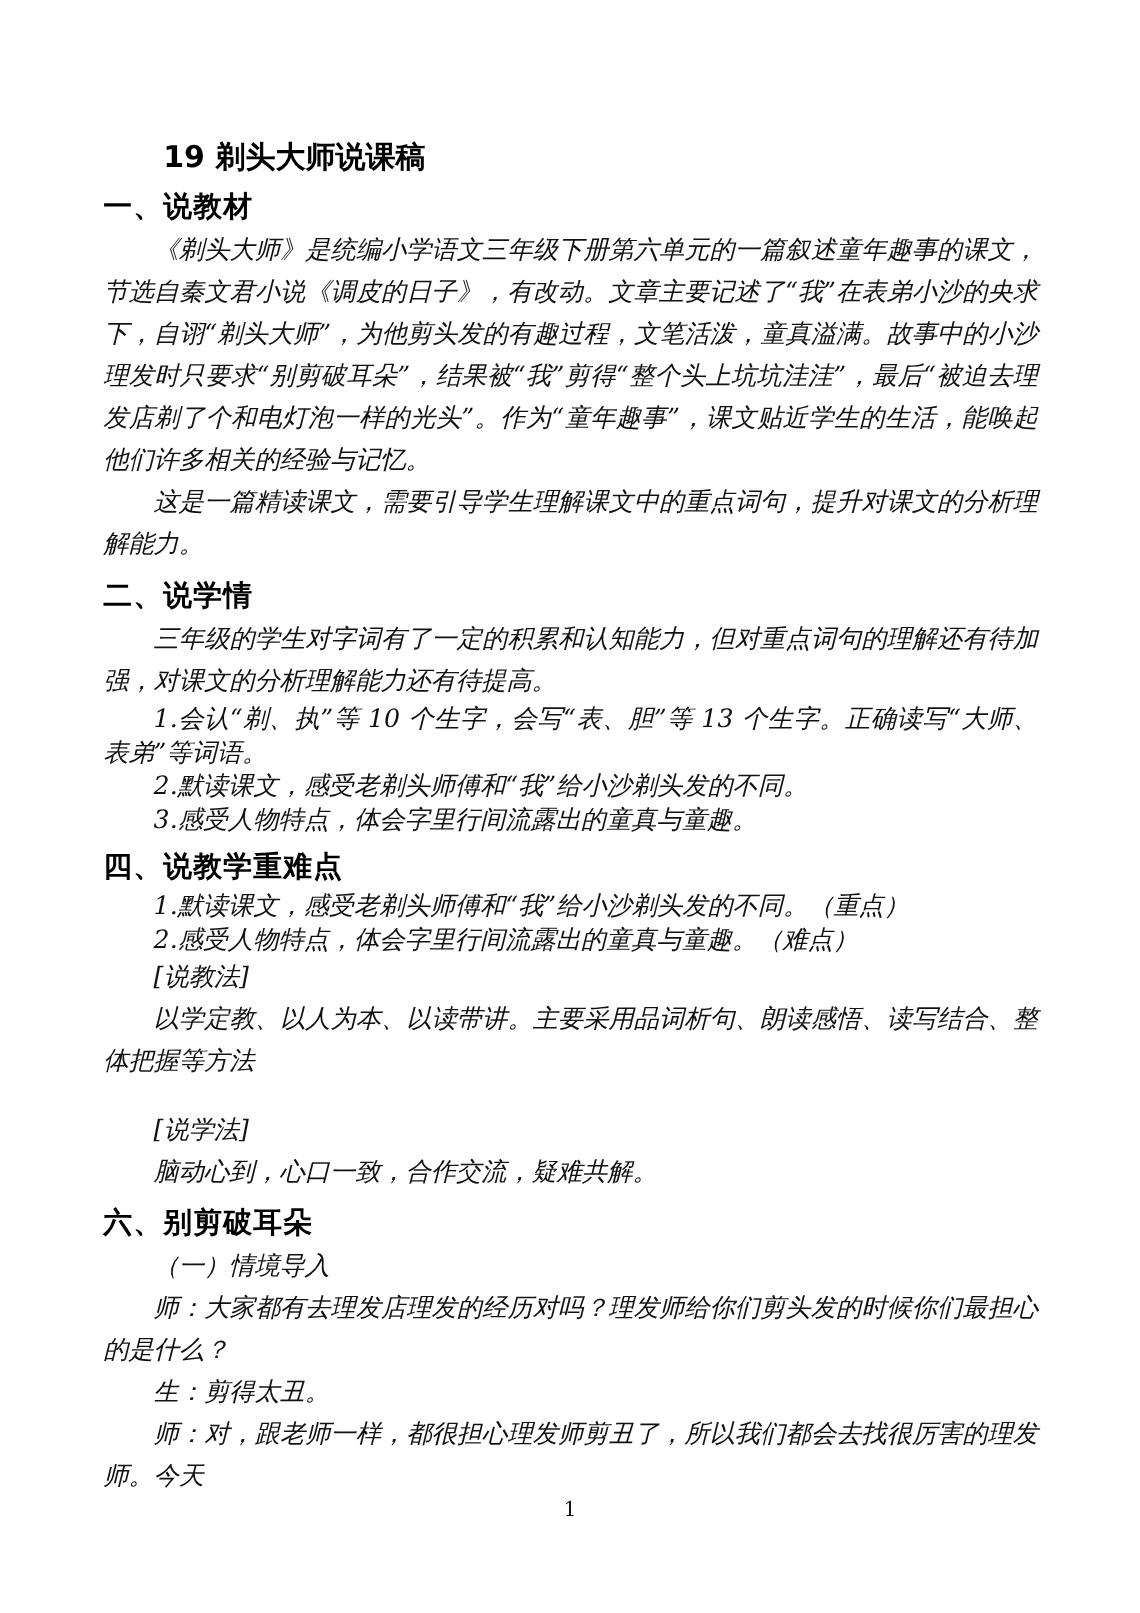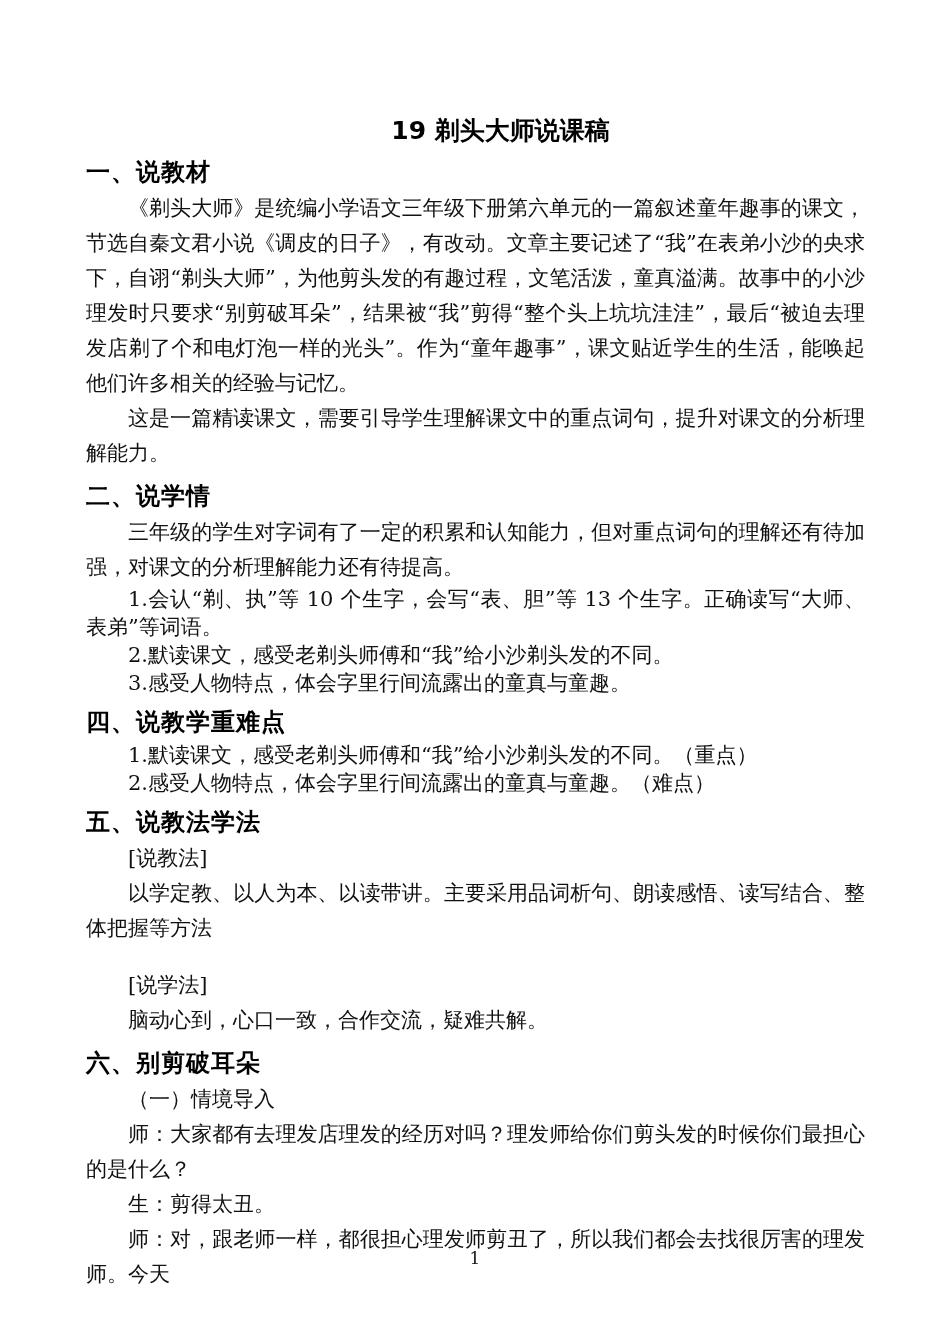--- a/index.html
+++ b/index.html
@@ -18,21 +18,20 @@
   }
   .content {
     padding: 115px 85px 0 86px;
   }
   .title {
     margin: 0;
     font-family: "DejaVu Sans", "Liberation Sans", sans-serif;
     font-weight: bold;
     font-size: 25px;
     line-height: 32px;
-    text-align: center;
     text-indent: 2em; 
     color: #000000;
   }
   .heading {
     margin: 6px 0 0 0;
     font-family: "DejaVu Sans", "Liberation Sans", sans-serif;
     font-weight: bold;
     font-size: 24px;
     line-height: 38px;
     letter-spacing: 1px;
@@ -40,20 +39,21 @@
   }
   .body {
     margin: 0;
     font-size: 21px;
     line-height: 35px;
     text-align: justify;
     word-break: break-all;
   }
   .indent {
     text-indent: 2em;
+    font-style: italic;
   }
   .tight {
     line-height: 28px;
   }
   .spacer {
     height: 22px;
   }
   .footer {
     position: absolute;
     left: 0;
@@ -81,21 +81,20 @@
     <p class="body indent">三年级的学生对字词有了一定的积累和认知能力，但对重点词句的理解还有待加强，对课文的分析理解能力还有待提高。</p>
 
     <p class="body indent tight">1.会认“剃、执”等 10 个生字，会写“表、胆”等 13 个生字。正确读写“大师、表弟”等词语。</p>
     <p class="body indent tight">2.默读课文，感受老剃头师傅和“我”给小沙剃头发的不同。</p>
     <p class="body indent tight">3.感受人物特点，体会字里行间流露出的童真与童趣。</p>
 
     <h2 class="heading">四、说教学重难点</h2>
     <p class="body indent tight">1.默读课文，感受老剃头师傅和“我”给小沙剃头发的不同。（重点）</p>
     <p class="body indent tight">2.感受人物特点，体会字里行间流露出的童真与童趣。（难点）</p>
 
-    <h2 class="heading">五、说教法学法</h2>
     <p class="body indent">[说教法]</p>
     <p class="body indent">以学定教、以人为本、以读带讲。主要采用品词析句、朗读感悟、读写结合、整体把握等方法</p>
     <div class="spacer"></div>
     <p class="body indent">[说学法]</p>
     <p class="body indent">脑动心到，心口一致，合作交流，疑难共解。</p>
 
     <h2 class="heading">六、别剪破耳朵</h2>
     <p class="body indent">（一）情境导入</p>
     <p class="body indent">师：大家都有去理发店理发的经历对吗？理发师给你们剪头发的时候你们最担心的是什么？</p>
     <p class="body indent">生：剪得太丑。</p>

